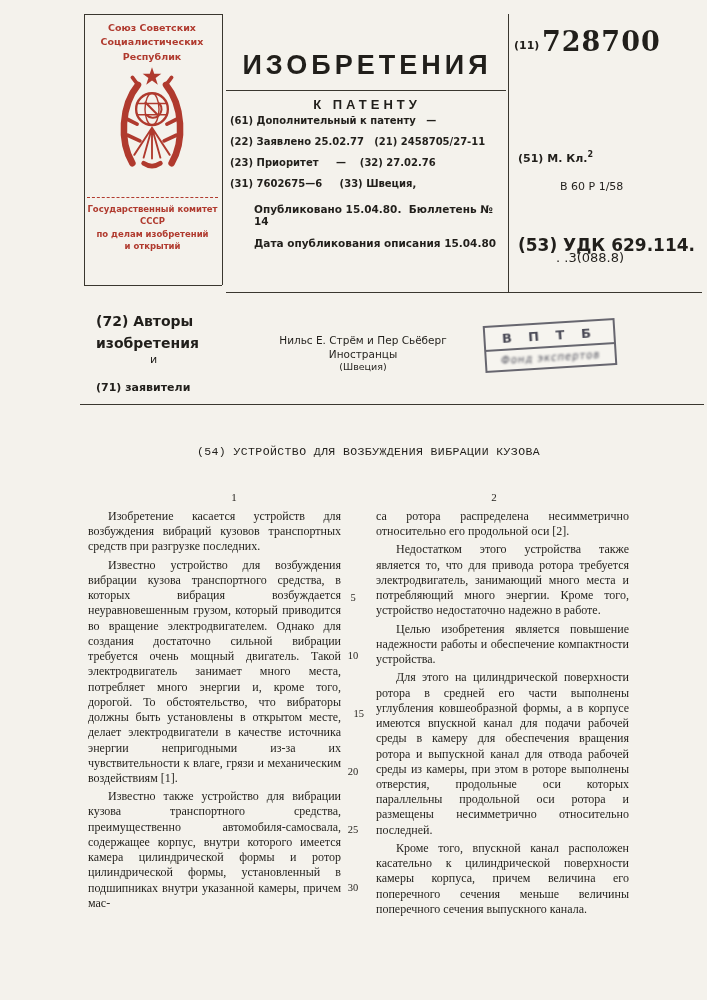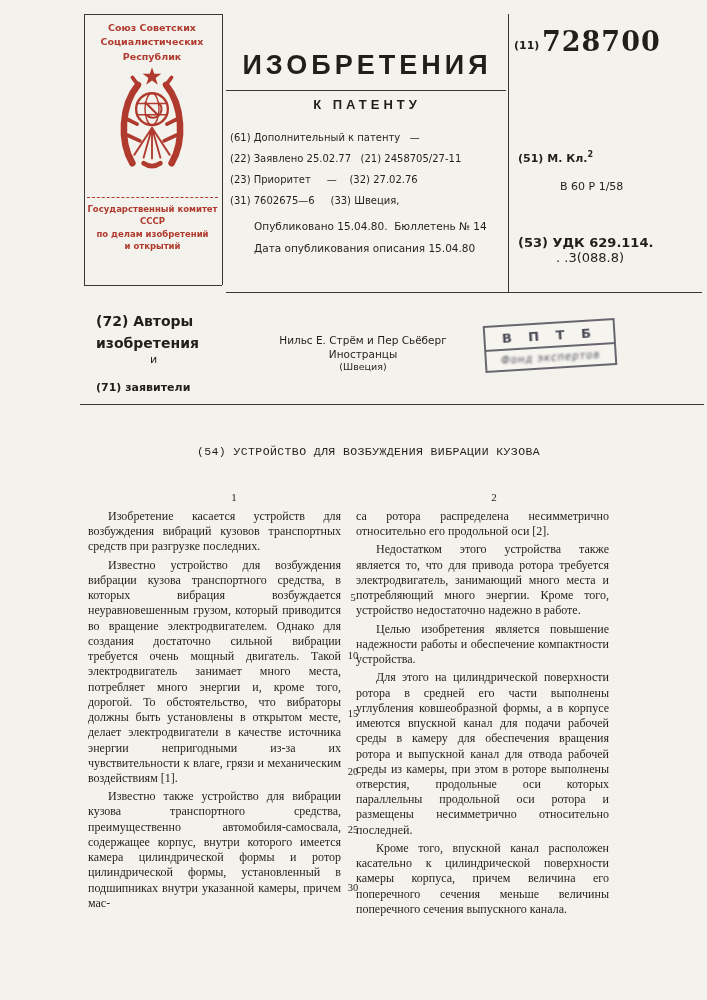--- a/index.html
+++ b/index.html
@@ -29,34 +29,34 @@
     position:absolute; left:228px; width:278px; text-align:center;
     font-family:"Liberation Sans", sans-serif; font-weight:bold; font-size:27px;
   }
   .doc-title.l1 { top:15px; letter-spacing:9px; }
   .doc-title.l2 { top:50px; letter-spacing:4px; }
   .subtype {
     position:absolute; left:228px; top:97px; width:278px; text-align:center;
     font-family:"Liberation Sans", sans-serif; font-weight:bold; font-size:13px; letter-spacing:4px;
   }
   .fields {
-    position:absolute; left:230px; top:132px; width:278px;
-    font-family:"DejaVu Sans", sans-serif; font-size:10px; font-weight:normal;
+    position:absolute; left:230px; top:115px; width:278px;
+    font-family:"DejaVu Sans", sans-serif; font-size:10px; font-weight:bold;
   }
   .fields .row { margin-bottom:10px; white-space:pre-wrap; }
   .fields .row.gap { margin-top:14px; }
   .fields .row.indent { margin-left:24px; font-size:10.5px; }
 
   
   .pubno-label { position:absolute; left:514px; top:39px; font-family:"DejaVu Sans",sans-serif; font-weight:bold; font-size:11px; }
   .pubno { position:absolute; left:542px; top:26px; font-family:"DejaVu Serif",serif; font-weight:bold; font-size:27px; letter-spacing:1px; }
   .klass { position:absolute; left:518px; top:150px; font-family:"DejaVu Sans",sans-serif; font-weight:bold; font-size:11px; }
   .klass sup { font-size:8px; }
   .klass-val { position:absolute; left:560px; top:180px; font-family:"DejaVu Sans",sans-serif; font-size:11px; }
-  .udc1 { position:absolute; left:518px; top:235px; font-family:"DejaVu Sans",sans-serif; font-weight:bold; font-size:13px; }
+  .udc1 { position:absolute; left:518px; top:235px; font-family:"DejaVu Sans",sans-serif; font-weight:bold; font-size:17px; }
   .udc2 { position:absolute; left:556px; top:250px; font-family:"DejaVu Sans",sans-serif; font-size:13px; }
 
   
   .authors-label { position:absolute; left:96px; top:310px; width:106px; font-family:"DejaVu Sans",sans-serif; font-weight:bold; font-size:14px; line-height:1.6; }
   .conj { position:absolute; left:150px; top:353px; font-size:11px; font-family:"DejaVu Sans",sans-serif; }
   .applicants { position:absolute; left:96px; top:381px; font-family:"DejaVu Sans",sans-serif; font-weight:bold; font-size:11px; }
   .foreign-block { position:absolute; left:238px; top:333px; width:250px; text-align:center; font-family:"DejaVu Sans",sans-serif; font-size:10.5px; line-height:1.35; }
   .foreign-block .country { font-size:9.5px; }
   .stamp {
     position:absolute; left:484px; top:322px; width:128px; transform:rotate(-3.5deg);
@@ -66,21 +66,21 @@
   .stamp .r1 { font-weight:bold; letter-spacing:6px; font-size:13px; padding:4px 0 3px; border-bottom:2px solid rgba(55,55,68,.75); }
   .stamp .r2 { font-size:10px; padding:4px 0; letter-spacing:1px; filter:blur(.9px); font-style:italic; }
 
   
   .inv-title { position:absolute; left:15px; top:444px; width:707px; text-align:center; font-family:Liberation Mono, monospace; font-size:11.5px; letter-spacing:.4px; line-height:1.45; }
 
   
   .colno { position:absolute; top:491px; width:252px; text-align:center; font-size:11px; }
   .colno.c1 { left:108px; } .colno.c2 { left:368px; }
   .col { position:absolute; top:509px; width:253px; font-size:12px; line-height:1.27; text-align:justify; }
-  .col.c1 { left:88px; } .col.c2 { left:356px; }
+  .col.c1 { left:88px; } .col.c2 { left:376px; }
   .col p { margin:0 0 3px; text-indent:20px; }
   .col p.cont { text-indent:0; }
   .lineno { position:absolute; left:342px; width:22px; text-align:center; font-size:10.5px; }
 </style>
 </head>
 <body>
 
 <div class="page">
 
   <div class="hline" style="left:84px; top:14px; width:138px;"></div>
@@ -173,18 +173,18 @@
   <div class="col c2">
     <p class="cont">са ротора распределена несимметрично относительно его продольной оси [2].</p>
     <p>Недостатком этого устройства также является то, что для привода ротора требуется электродвигатель, занимающий много места и потребляющий много энергии. Кроме того, устройство недостаточно надежно в работе.</p>
     <p>Целью изобретения является повышение надежности работы и обеспечение компактности устройства.</p>
     <p>Для этого на цилиндрической поверхности ротора в средней его части выполнены углубления ковшеобразной формы, а в корпусе имеются впускной канал для подачи рабочей среды в камеру для обеспечения вращения ротора и выпускной канал для отвода рабочей среды из камеры, при этом в роторе выполнены отверстия, продольные оси которых параллельны продольной оси ротора и размещены несимметрично относительно последней.</p>
     <p>Кроме того, впускной канал расположен касательно к цилиндрической поверхности камеры корпуса, причем величина его поперечного сечения меньше величины поперечного сечения выпускного канала.</p>
   </div>
 
   <div class="lineno" style="top:592px;">5</div>
   <div class="lineno" style="top:650px;">10</div>
-  <div class="lineno" style="top:708px;">15</div>
+  <div class="lineno" style="top:708px;text-align:right;">15</div>
   <div class="lineno" style="top:766px;">20</div>
   <div class="lineno" style="top:824px;">25</div>
   <div class="lineno" style="top:882px;">30</div>
 
 </div>
 
 </body></html>

